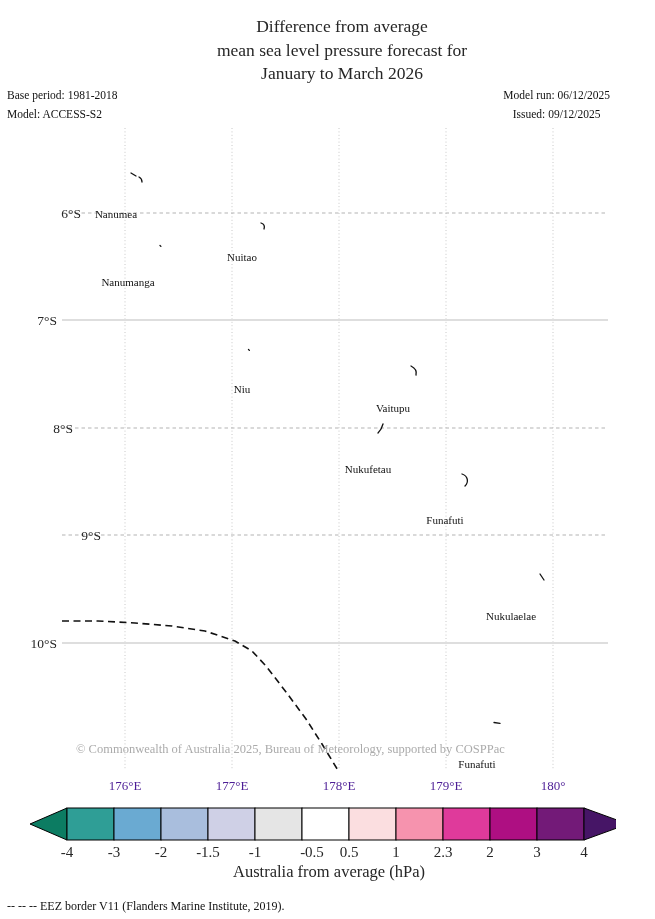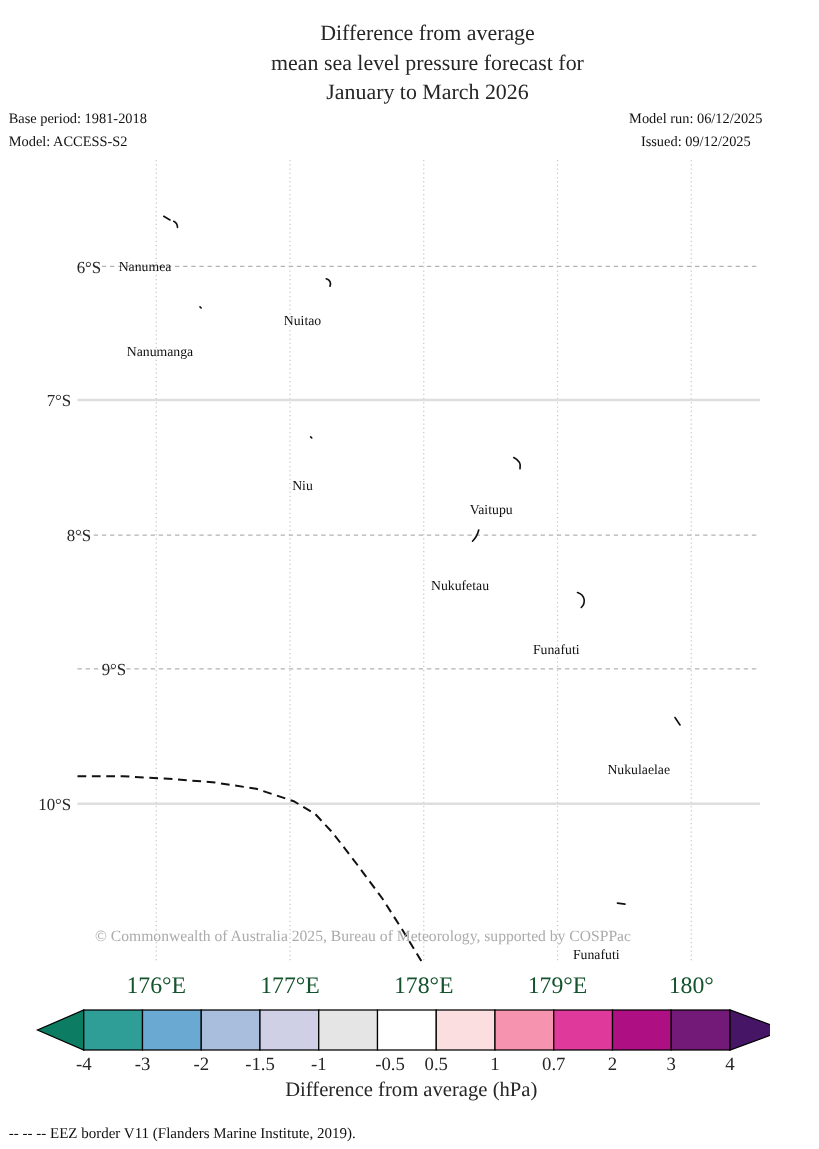--- a/index.html
+++ b/index.html
@@ -9,21 +9,21 @@
   }
   .abs{position:absolute;white-space:nowrap;}
   .title{
     left:342px;top:15px;transform:translateX(-50%);
     font-size:17.5px;line-height:23.5px;text-align:center;color:#262626;
   }
   .meta{font-size:11.5px;line-height:19px;color:#111;}
   .meta-left{left:7px;top:86px;}
   .meta-right{right:6px;top:86px;text-align:center;}
   .ylab{font-size:13.5px;color:#262626;left:0;width:57px;text-align:right;}
-  .xlab{font-size:19px;color:#14532d;transform:translateX(-50%);top:778px;}
+  .xlab{font-size:13px;color:#4c1d95;transform:translateX(-50%);top:778px;}
   .island{font-size:11px;color:#111;transform:translateX(-50%);margin-top:28px;}
   .copyright{left:76px;top:742px;font-size:12.5px;color:#ababab;}
   .cbtick{font-size:15px;color:#262626;transform:translateX(-50%);top:844px;}
   .cblabel{left:329px;top:862px;transform:translateX(-50%);font-size:16.5px;color:#262626;}
   .eeznote{left:7px;top:899px;font-size:12px;color:#111;}
   svg.layer{position:absolute;left:0;top:0;pointer-events:none;}
 </style>
 </head>
 <body>
 
@@ -121,22 +121,22 @@
   <span class="abs copyright">© Commonwealth of Australia 2025, Bureau of Meteorology, supported by COSPPac</span>
 
   <span class="abs cbtick" style="left:67px;">-4</span>
   <span class="abs cbtick" style="left:114px;">-3</span>
   <span class="abs cbtick" style="left:161px;">-2</span>
   <span class="abs cbtick" style="left:208px;">-1.5</span>
   <span class="abs cbtick" style="left:255px;">-1</span>
   <span class="abs cbtick" style="left:312px;">-0.5</span>
   <span class="abs cbtick" style="left:349px;text-align:center;">0.5</span>
   <span class="abs cbtick" style="left:396px;">1</span>
-  <span class="abs cbtick" style="left:443px;">0.7</span>
+  <span class="abs cbtick" style="left:443px;">2.3</span>
   <span class="abs cbtick" style="left:490px;">2</span>
   <span class="abs cbtick" style="left:537px;">3</span>
   <span class="abs cbtick" style="left:584px;">4</span>
 
-  <span class="abs cblabel">Difference from average (hPa)</span>
+  <span class="abs cblabel">Australia from average (hPa)</span>
 
   <span class="abs eeznote">--  --  -- EEZ border V11 (Flanders Marine Institute, 2019).</span>
 
 </div>
 
 </body></html>

